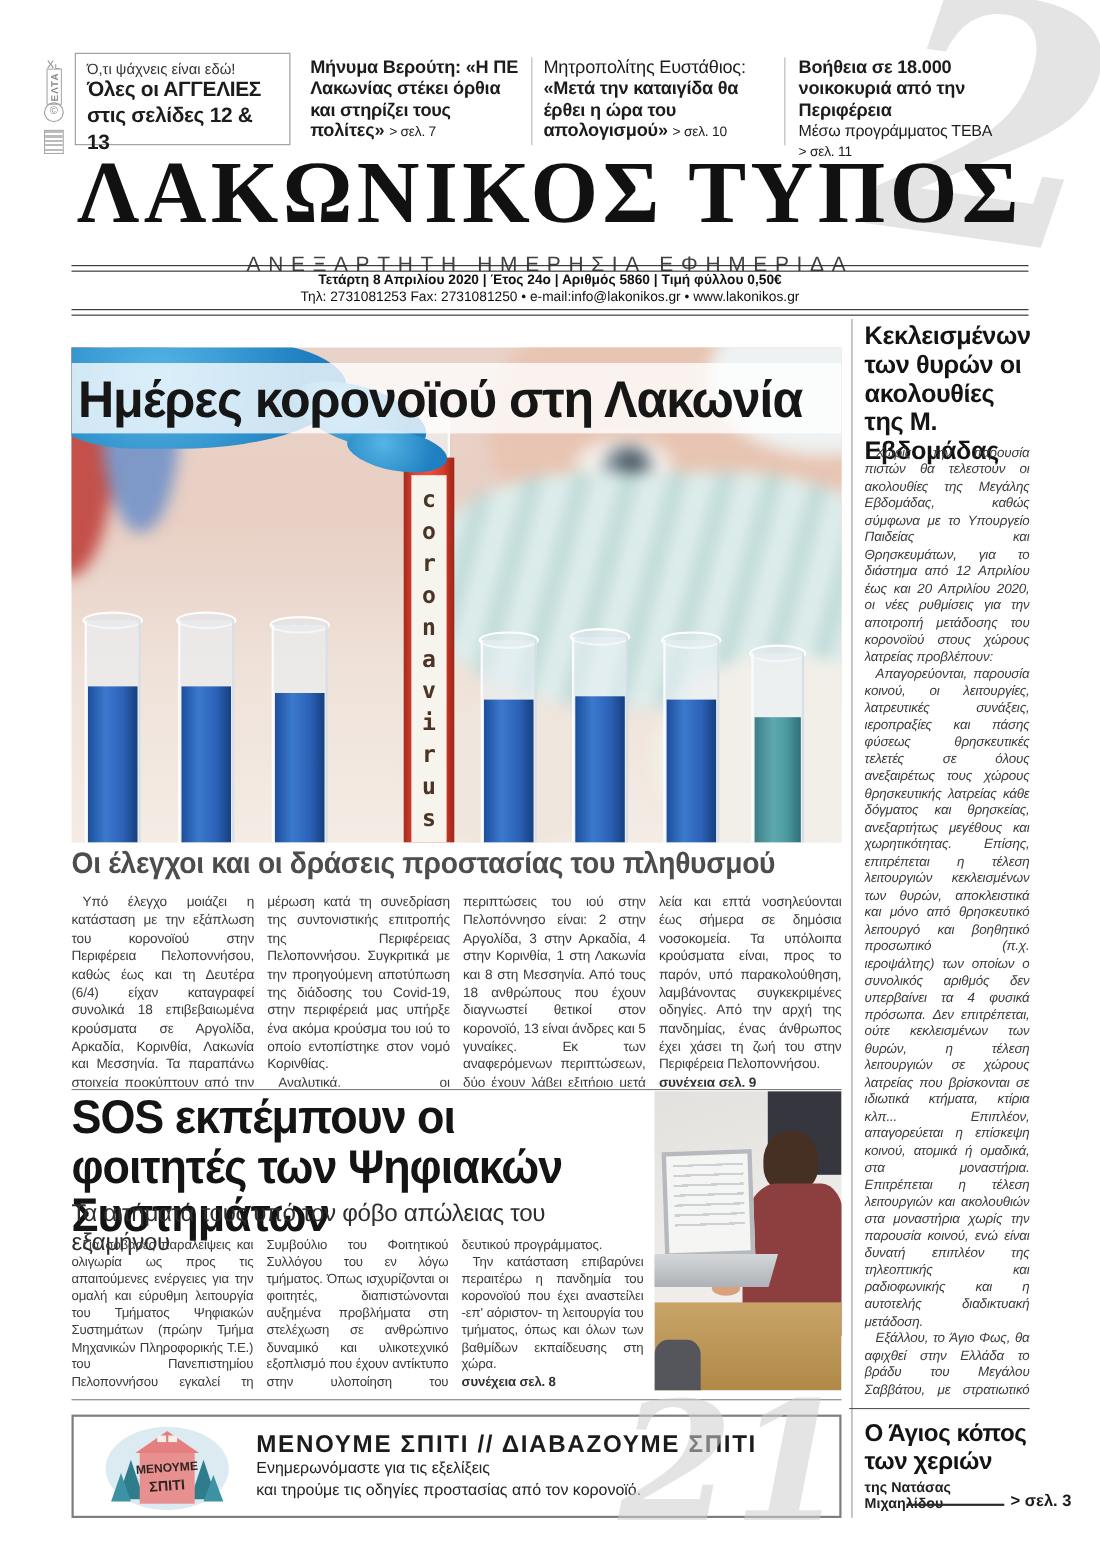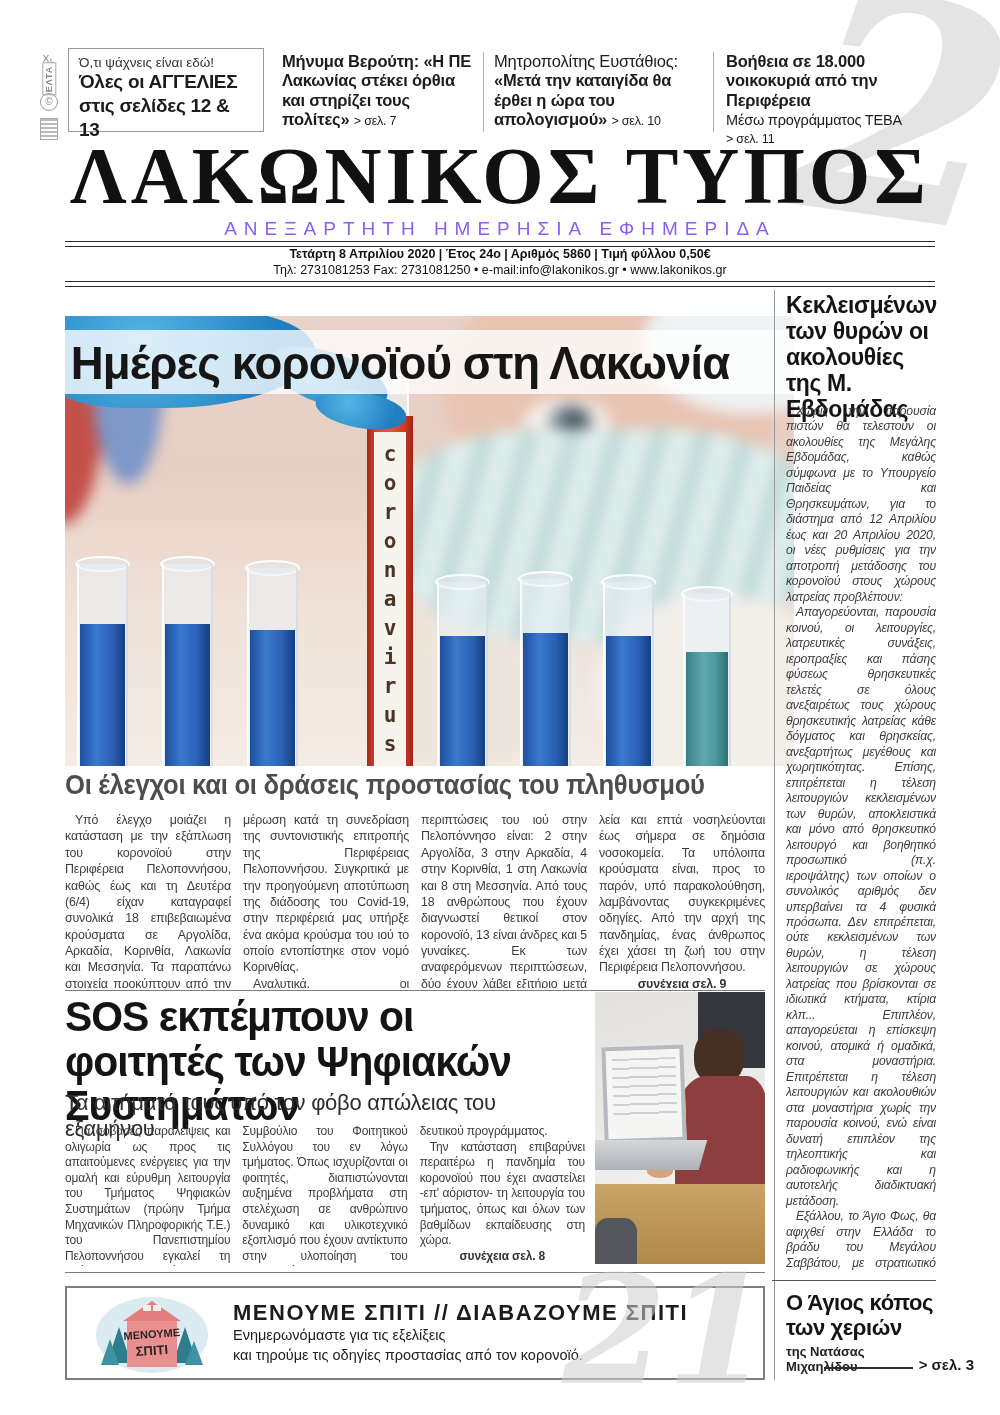--- a/index.html
+++ b/index.html
@@ -27,29 +27,29 @@
   .t-lead{font-weight:400;}
   .t-bold{font-weight:700;}
   .t-page{font-weight:400;font-size:12.5px;white-space:nowrap;}
   .t-sub{font-size:14.5px;font-weight:400;margin-top:2px;}
   .vline{width:1px;background:#b5b5b5;}
 
   
   .mast-title{left:65px;top:136px;width:870px;text-align:center;
      font-family:"Liberation Serif",serif;font-weight:700;font-size:79px;color:#111;
      letter-spacing:4px;line-height:1;transform:scaleY(1.02);white-space:nowrap;}
-  .mast-sub{left:65px;top:218px;width:870px;text-align:center;font-size:19px;color:#8b5cf6;letter-spacing:7px;}
+  .mast-sub{left:65px;top:230px;width:870px;text-align:center;font-size:19px;color:#404040;letter-spacing:7px;}
   .ruledbl{left:65px;width:870px;height:4px;border-top:1px solid #2b2b2b;border-bottom:1px solid #2b2b2b;}
   .dateline{left:65px;top:247px;width:870px;text-align:center;font-size:12.5px;font-weight:700;color:#111;}
   .contact{left:65px;top:263px;width:870px;text-align:center;font-size:12.5px;font-weight:400;color:#111;}
 
   
   .kicker{left:65px;top:291px;width:700px;font-size:21px;font-weight:700;color:#111;letter-spacing:-.3px;margin-top:28px;}
   .photo1{left:65px;top:316px;width:700px;height:450px;overflow:hidden;
-          background:linear-gradient(180deg,#e9d2c8 0%,#e8cfc4 35%,#efe2d9 65%,#f4ece5 100%);padding-left:29px;}
+          background:linear-gradient(180deg,#e9d2c8 0%,#e8cfc4 35%,#efe2d9 65%,#f4ece5 100%);}
   .blurwrap{position:absolute;inset:-12px;filter:blur(7px);}
   .b{position:absolute;border-radius:50%;}
   .headstrip{position:absolute;left:0;top:14px;width:100%;height:64px;background:rgba(255,255,255,.78);z-index:6;
              display:flex;align-items:center;}
   .headline1{font-size:47px;font-weight:700;color:#161616;letter-spacing:-1px;padding-left:6px;
              transform:scaleX(.97);transform-origin:left;white-space:nowrap;}
   .tube{position:absolute;bottom:0;width:55px;z-index:4;}
   .tube .rim{position:absolute;left:0;top:0;width:100%;height:16px;border:2px solid rgba(255,255,255,.95);
              border-radius:50%;background:rgba(226,233,238,.55);box-sizing:border-box;}
   .tube .glassb{position:absolute;left:2px;right:2px;top:8px;bottom:0;background:rgba(233,240,246,.55);
@@ -65,21 +65,21 @@
             display:flex;justify-content:center;padding-top:10px;box-sizing:border-box;}
   .tr-label span{writing-mode:vertical-rl;text-orientation:upright;font-family:"DejaVu Sans Mono",monospace;
             font-size:21px;letter-spacing:5px;color:#4a3423;font-weight:700;}
 
   .secthead{left:65px;top:770px;width:700px;font-size:27px;font-weight:600;color:#4d4d4d;
             transform:scaleX(.95);transform-origin:left;letter-spacing:-.3px;}
   .cols4{left:65px;top:812px;width:700px;height:176px;display:flex;gap:12px;overflow:hidden;}
   .cols4 .col, .cols3 .col{flex:1;font-size:12.4px;line-height:1.32;color:#3c3c3c;text-align:justify;letter-spacing:-.15px;}
   .col p{margin:0;}
   .ind{text-indent:10px;}
-  .contin{text-align:center;font-weight:700;color:#333;margin-top:3px;}
+  .contin{text-align:left;font-weight:700;color:#333;margin-top:3px;}
 
   .hline{left:65px;width:700px;border-top:1.5px solid #7e7e7e;}
 
   
   .sos-head{left:65px;top:994px;width:525px;font-size:43px;line-height:1.04;font-weight:800;color:#141414;
             letter-spacing:-1px;transform:scaleX(.95);transform-origin:left;}
   .sos-sub{left:65px;top:1090px;width:525px;font-size:22px;color:#2e2e2e;letter-spacing:-.3px;}
   .cols3{left:65px;top:1124px;width:520px;height:142px;display:flex;gap:12px;overflow:hidden;}
   .cols3 .col{font-size:12px;line-height:1.3;}
 

